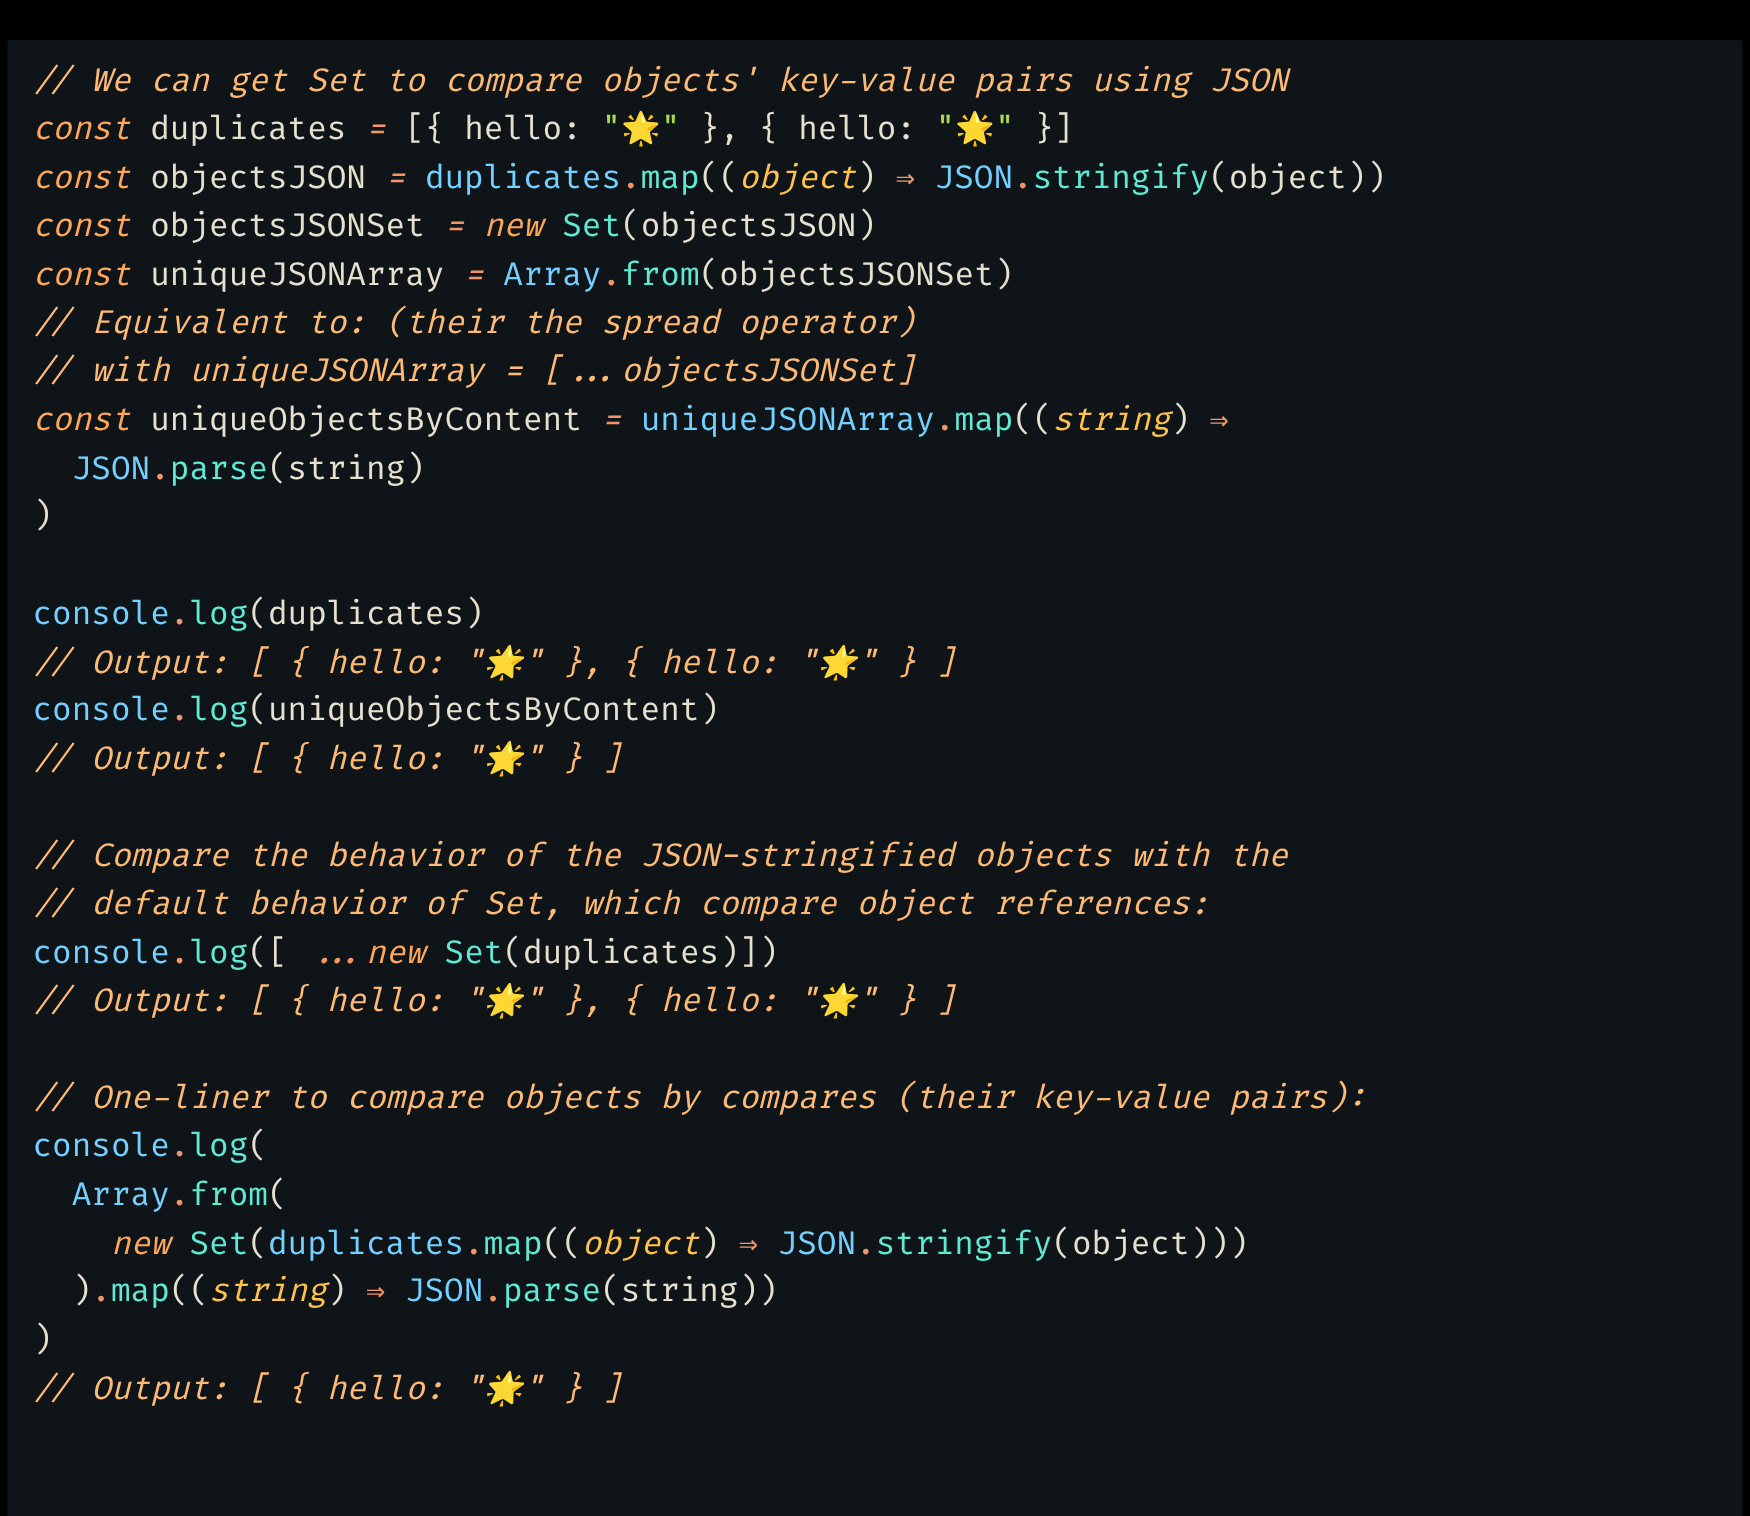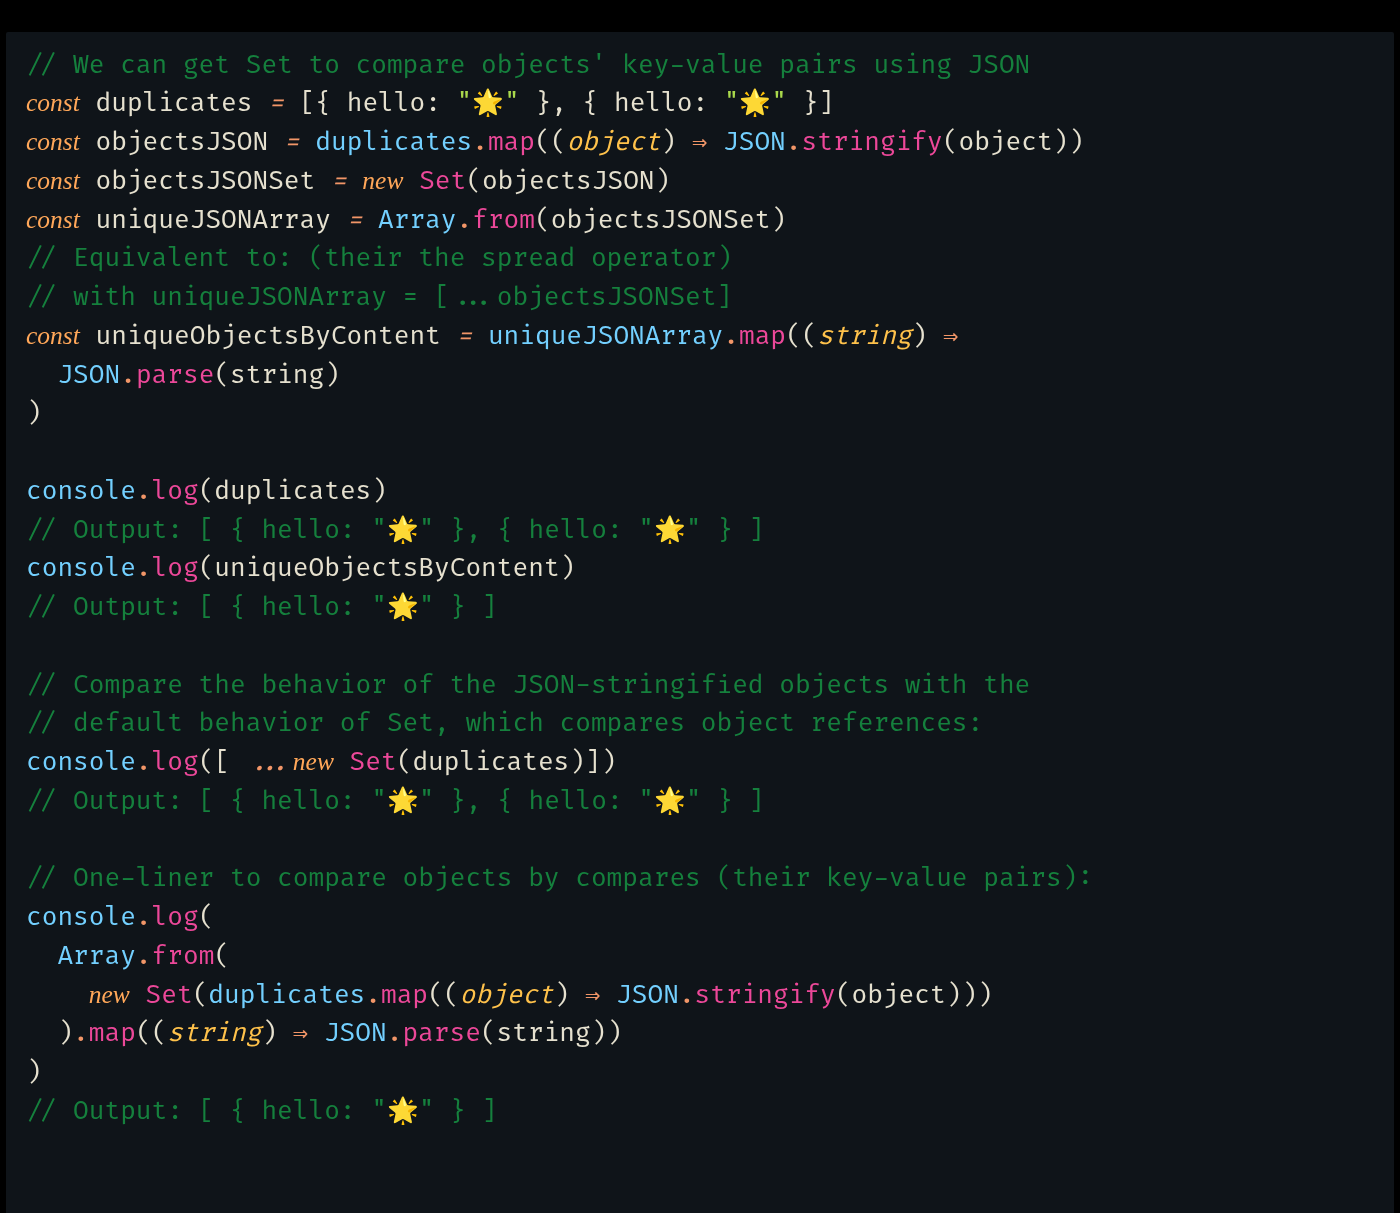--- a/index.html
+++ b/index.html
@@ -19,25 +19,25 @@
     border-radius: 8px;
     padding: 14px 20px;
     font-family: "Fira Code","JetBrains Mono","SFMono-Regular",Menlo,Consolas,monospace;
     font-size: 25.5px;
     line-height: 1.52;
     color: #e6e1cf;
     white-space: pre;
     overflow: hidden;
     font-variant-ligatures: contextual;
   }
-  .cm  { color: #15803d; }   
-  .kw  { color: #ffa759; font-style: italic; font-family: Liberation Serif, serif; }   
+  .cm  { color: #fdba74; font-style: italic; }   
+  .kw  { color: #ffa759; font-style: italic; }   
   .id  { color: #e6e1cf; }                        
   .var { color: #73d0ff; }                        
-  .fn  { color: #ec4899; }                        
+  .fn  { color: #5eead4; }                        
   .prm { color: #ffc24b; font-style: italic; }   
   .op  { color: #f29668; }                        
   .opi { color: #f29668; font-style: italic; }   
   .pn  { color: #e6e1cf; }                        
   .str { color: #aad94c; }                        
   .emo { font-style: normal; }
 </style>
 </head>
 <body>
 
@@ -51,21 +51,21 @@
 <span class="kw">const</span> <span class="id">uniqueObjectsByContent</span> <span class="opi">=</span> <span class="var">uniqueJSONArray</span><span class="op">.</span><span class="fn">map</span><span class="pn">(</span><span class="pn">(</span><span class="prm">string</span><span class="pn">)</span> <span class="op">⇒</span>
   <span class="var">JSON</span><span class="op">.</span><span class="fn">parse</span><span class="pn">(</span><span class="id">string</span><span class="pn">)</span>
 <span class="pn">)</span>
 
 <span class="var">console</span><span class="op">.</span><span class="fn">log</span><span class="pn">(</span><span class="id">duplicates</span><span class="pn">)</span>
 <span class="cm">// Output: [ { hello: "🌟" }, { hello: "🌟" } ]</span>
 <span class="var">console</span><span class="op">.</span><span class="fn">log</span><span class="pn">(</span><span class="id">uniqueObjectsByContent</span><span class="pn">)</span>
 <span class="cm">// Output: [ { hello: "🌟" } ]</span>
 
 <span class="cm">// Compare the behavior of the JSON-stringified objects with the</span>
-<span class="cm">// default behavior of Set, which compares object references:</span>
+<span class="cm">// default behavior of Set, which compare object references:</span>
 <span class="var">console</span><span class="op">.</span><span class="fn">log</span><span class="pn">(</span><span class="pn">[</span> <span class="opi">...</span><span class="kw">new</span> <span class="fn">Set</span><span class="pn">(</span><span class="id">duplicates</span><span class="pn">)</span><span class="pn">]</span><span class="pn">)</span>
 <span class="cm">// Output: [ { hello: "🌟" }, { hello: "🌟" } ]</span>
 
 <span class="cm">// One-liner to compare objects by compares (their key-value pairs):</span>
 <span class="var">console</span><span class="op">.</span><span class="fn">log</span><span class="pn">(</span>
   <span class="var">Array</span><span class="op">.</span><span class="fn">from</span><span class="pn">(</span>
     <span class="kw">new</span> <span class="fn">Set</span><span class="pn">(</span><span class="var">duplicates</span><span class="op">.</span><span class="fn">map</span><span class="pn">(</span><span class="pn">(</span><span class="prm">object</span><span class="pn">)</span> <span class="op">⇒</span> <span class="var">JSON</span><span class="op">.</span><span class="fn">stringify</span><span class="pn">(</span><span class="id">object</span><span class="pn">)</span><span class="pn">)</span><span class="pn">)</span>
   <span class="pn">)</span><span class="op">.</span><span class="fn">map</span><span class="pn">(</span><span class="pn">(</span><span class="prm">string</span><span class="pn">)</span> <span class="op">⇒</span> <span class="var">JSON</span><span class="op">.</span><span class="fn">parse</span><span class="pn">(</span><span class="id">string</span><span class="pn">)</span><span class="pn">)</span>
 <span class="pn">)</span>
 <span class="cm">// Output: [ { hello: "🌟" } ]</span></pre>

